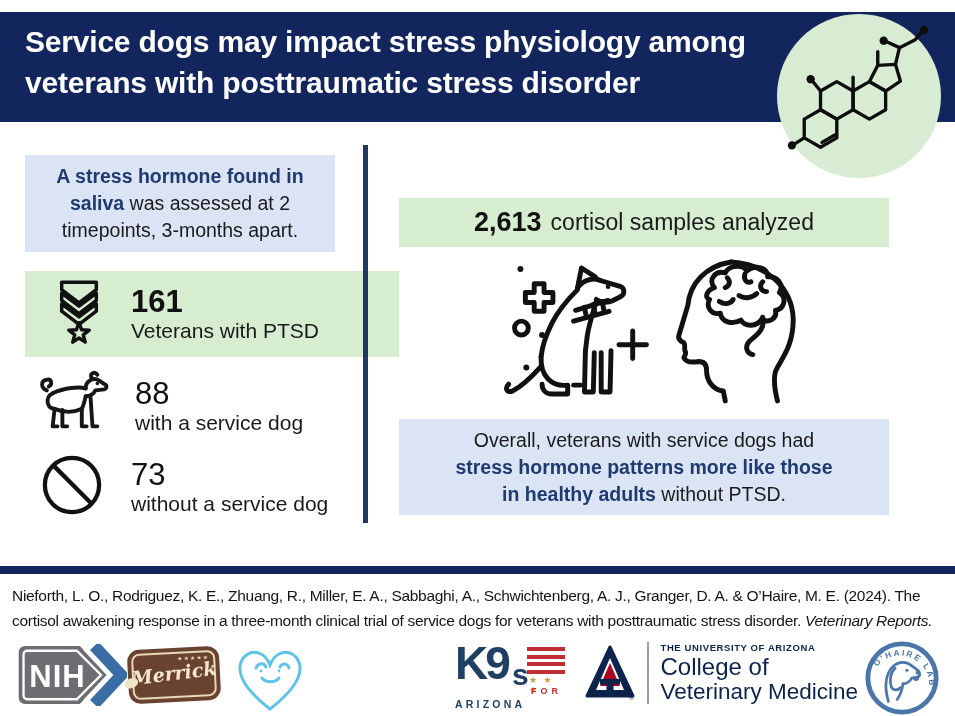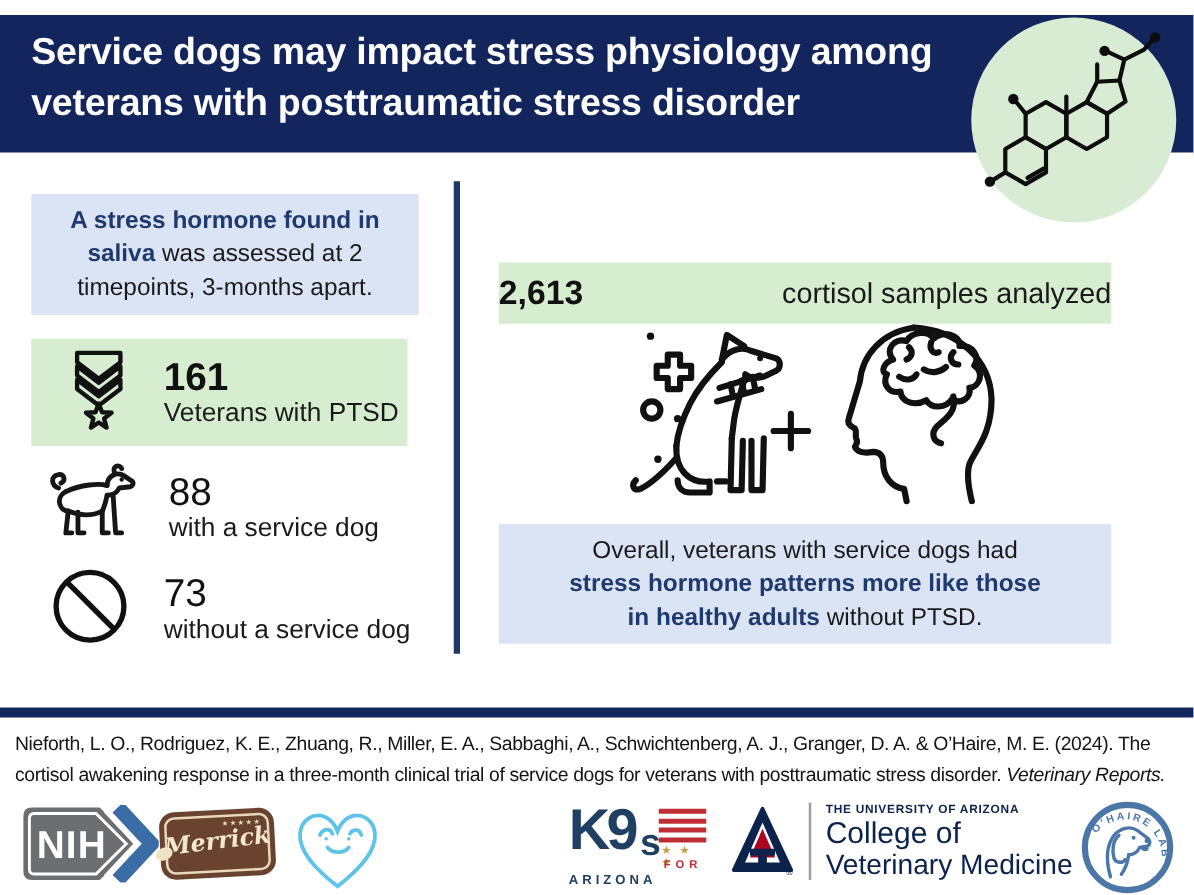--- a/index.html
+++ b/index.html
@@ -10,38 +10,38 @@
   .title{position:absolute;left:25px;top:9px;color:#ffffff;font-size:30px;font-weight:800;
          letter-spacing:-0.2px;line-height:41px;}
   .molecule-circle{position:absolute;left:777px;top:14px;width:164px;height:164px;border-radius:50%;
          background:#d8ecd3;}
   .molecule-circle svg{position:absolute;left:8px;top:6px;}
   
   .box-blue{position:absolute;left:25px;top:155px;width:310px;height:97px;background:#dbe4f4;
          display:flex;align-items:center;justify-content:center;text-align:center;}
   .box-blue .inner{font-size:19.5px;line-height:27px;padding:0 10px;}
   .bold-navy{font-weight:700;color:#1f3a6e;}
-  .box-green{position:absolute;left:25px;top:271px;width:301px;height:86px;background:#d6edd0;
+  .box-green{position:absolute;left:25px;top:271px;width:374px;height:86px;background:#d6edd0;
          display:flex;align-items:center;}
   .box-green .icon-wrap{margin-left:30px;}
   .stat-text{margin-left:28px;}
   .stat-value{font-size:31px;font-weight:700;line-height:33px;color:#111;}
   .stat-value.light{font-weight:400;}
   .stat-label{font-size:21px;line-height:26px;color:#1a1a1a;}
   .stat-row{position:absolute;left:25px;width:310px;display:flex;align-items:center;}
   .row-dog{top:368px;height:76px;}
   .row-no{top:452px;height:70px;}
   .row-dog .icon-wrap{margin-left:12px;}
   .row-no .icon-wrap{margin-left:16px;}
   .row-dog .stat-text{margin-left:22px;}
   .row-no .stat-text{margin-left:28px;}
   .v-divider{position:absolute;left:363px;top:145px;width:4.5px;height:378px;background:#1f3864;}
   
-  .bar-green{position:absolute;left:399px;top:210px;width:490px;height:49px;background:#d6edd0;
-         display:flex;align-items:center;justify-content:space-between;}
+  .bar-green{position:absolute;left:399px;top:198px;width:490px;height:49px;background:#d6edd0;
+         display:flex;align-items:center;justify-content:center;}
   .bar-green .value{font-size:27px;font-weight:700;color:#111;}
   .bar-green .label{font-size:23px;color:#1a1a1a;margin-left:9px;}
   .illustration{position:absolute;left:483px;top:256px;width:325px;height:148px;}
   .box-blue2{position:absolute;left:399px;top:419px;width:490px;height:96px;background:#dbe4f4;
          display:flex;align-items:center;justify-content:center;text-align:center;}
   .box-blue2 .inner{font-size:19.5px;line-height:27px;}
   
   .bottom-rule{position:absolute;left:0;top:566px;width:955px;height:7.5px;background:#12265d;}
   .citation{position:absolute;left:12px;top:584px;width:935px;font-size:15.5px;line-height:24.5px;
          letter-spacing:-0.3px;color:#141414;}

